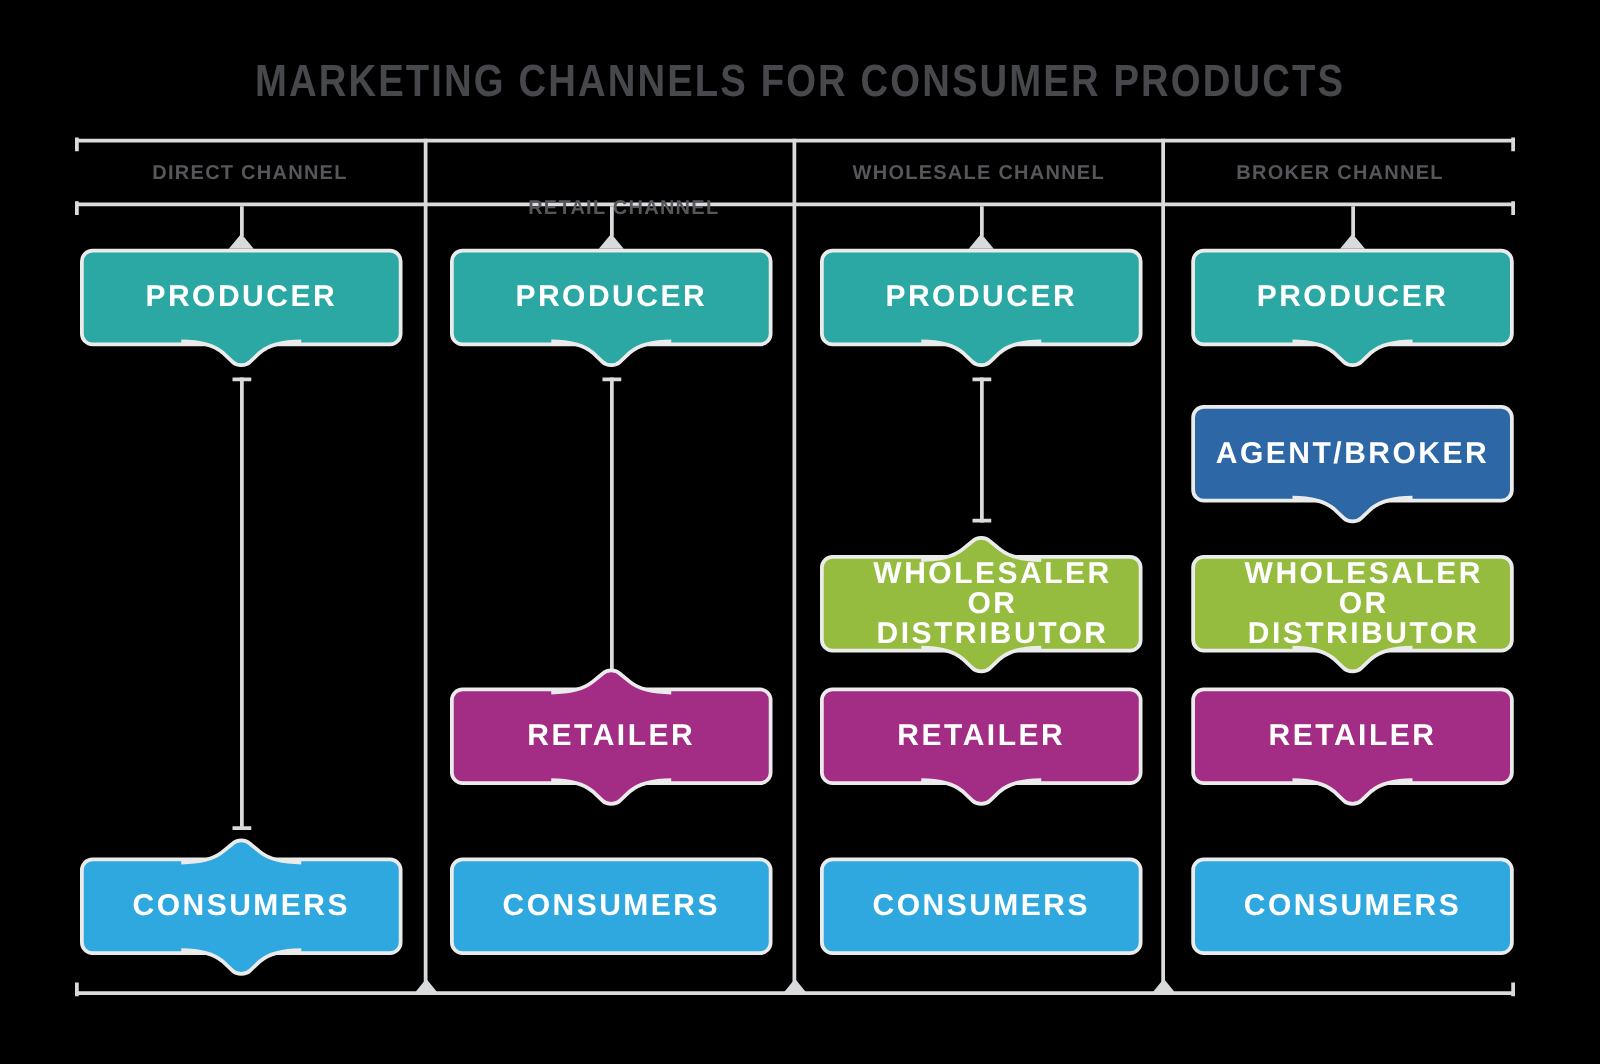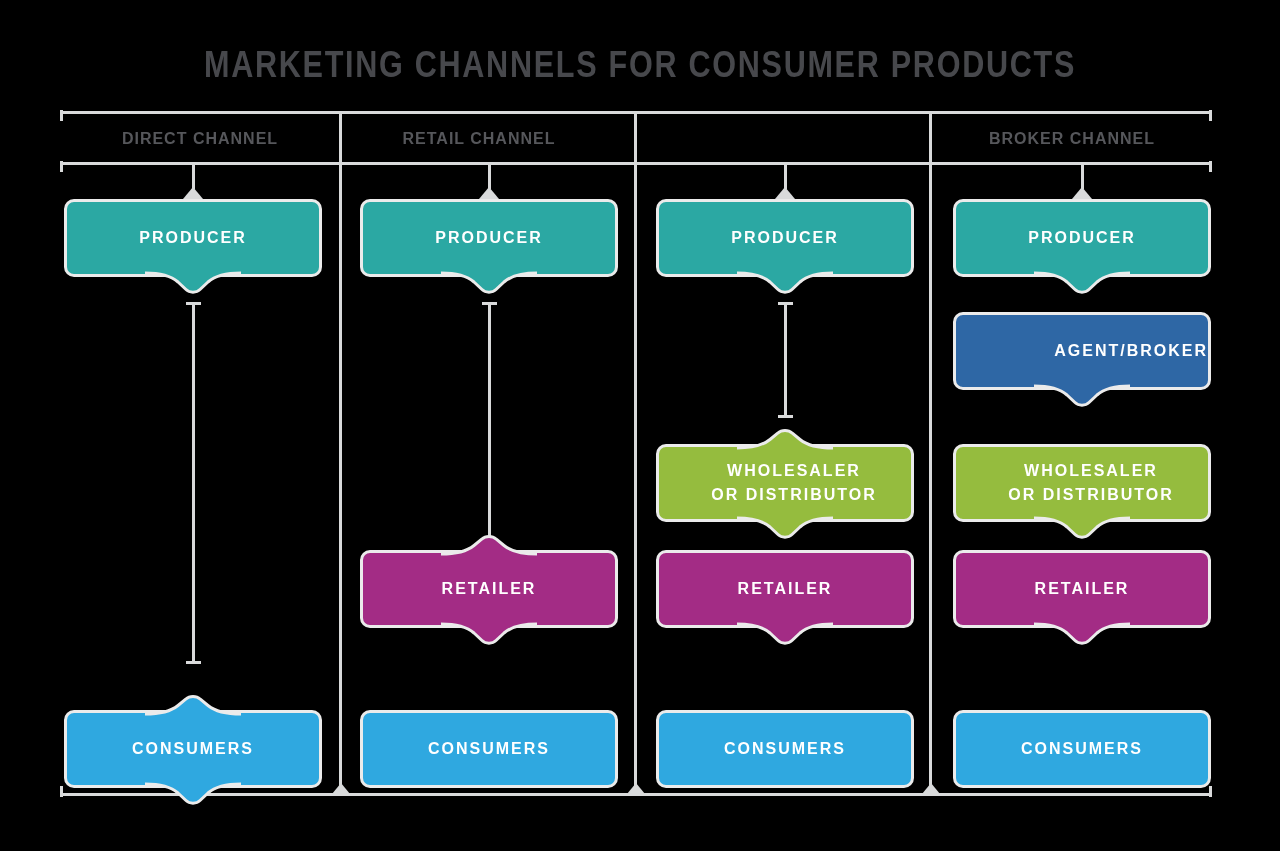--- a/index.html
+++ b/index.html
@@ -31,21 +31,21 @@
   }
   .d1{left:339px;} .d2{left:634px;} .d3{left:929px;}
   
   .col-header{
     position:absolute; top:123px; height:32px;
     display:flex; align-items:center; justify-content:center;
     font-size:16px; font-weight:bold; letter-spacing:1px;
     color:var(--header-text); white-space:nowrap;
   }
   .h0{left:61px;  width:278px;}
-  .h1{left:342px; width:274px;}
+  .h1{left:362px; width:274px;margin-top:28px;}
   .h2{left:637px; width:292px;}
   .h3{left:932px; width:280px;}
   
   .stem{position:absolute; top:165px; width:3px; height:24px; background:var(--line);}
   .stem::after{
     content:''; position:absolute; top:22px; left:50%; transform:translateX(-50%);
     width:0; height:0; border-left:10px solid transparent; border-right:10px solid transparent;
     border-bottom:12px solid var(--line);
   }
   
@@ -58,30 +58,30 @@
   .conn-long{top:302px; height:362px;}
   .conn-mid{top:302px; height:239px;}
   .conn-short{top:302px; height:116px;}
   
   .box{
     position:absolute; width:258px; height:78px; box-sizing:border-box;
     border:3px solid var(--box-border); border-radius:10px;
     display:flex; align-items:center; justify-content:center;
   }
   .c0{left:64px;} .c1{left:360px;} .c2{left:656px;} .c3{left:953px;}
-  .r-producer{top:199px;} .r-agent{top:312px;justify-content:flex-end;} .r-wholesaler{top:444px;padding-left:18px;}
-  .r-retailer{top:550px;} .r-consumers{top:710px;}
+  .r-producer{top:199px;} .r-agent{top:324px;} .r-wholesaler{top:444px;padding-left:18px;}
+  .r-retailer{top:550px;} .r-consumers{top:686px;}
   .box[data-color="teal"]{background:var(--teal); --c:var(--teal);}
   .box[data-color="blue"]{background:var(--blue); --c:var(--blue);}
   .box[data-color="green"]{background:var(--green); --c:var(--green);}
   .box[data-color="magenta"]{background:var(--magenta); --c:var(--magenta);}
   .box[data-color="lightblue"]{background:var(--lightblue); --c:var(--lightblue);}
   .label{
     position:relative; z-index:3; text-align:center; color:#fff;
-    font-size:16px; font-weight:bold; letter-spacing:2px; line-height:24px;
+    font-size:24px; font-weight:bold; letter-spacing:2px; line-height:24px;
   }
   .label span{display:block;}
   
   .tail,.bump{position:absolute; left:50%; transform:translateX(-50%); z-index:2; line-height:0;}
   .tail{top:100%; margin-top:-3px;}
   .bump{top:-19px;}
   .tail svg,.bump svg{display:block;}
   .pfill{fill:var(--c);}
   .pstroke{fill:none; stroke:var(--box-border); stroke-width:3; stroke-linecap:round;}
 </style>
@@ -104,20 +104,21 @@
     <span class="cap cap-l cap-up"></span>
     <span class="cap cap-r cap-up"></span>
   </div>
 
   <div class="divider d1"></div>
   <div class="divider d2"></div>
   <div class="divider d3"></div>
 
   <div class="col-header h0">DIRECT CHANNEL</div>
   <div class="col-header h1">RETAIL CHANNEL</div>
+  <div class="col-header h2">WHOLESALE CHANNEL</div>
   <div class="col-header h3">BROKER CHANNEL</div>
 
   <div class="stem x0"></div>
   <div class="stem x1"></div>
   <div class="stem x2"></div>
   <div class="stem x3"></div>
 
   <div class="connector conn-long x0"></div>
   <div class="connector conn-mid x1"></div>
   <div class="connector conn-short x2"></div>

